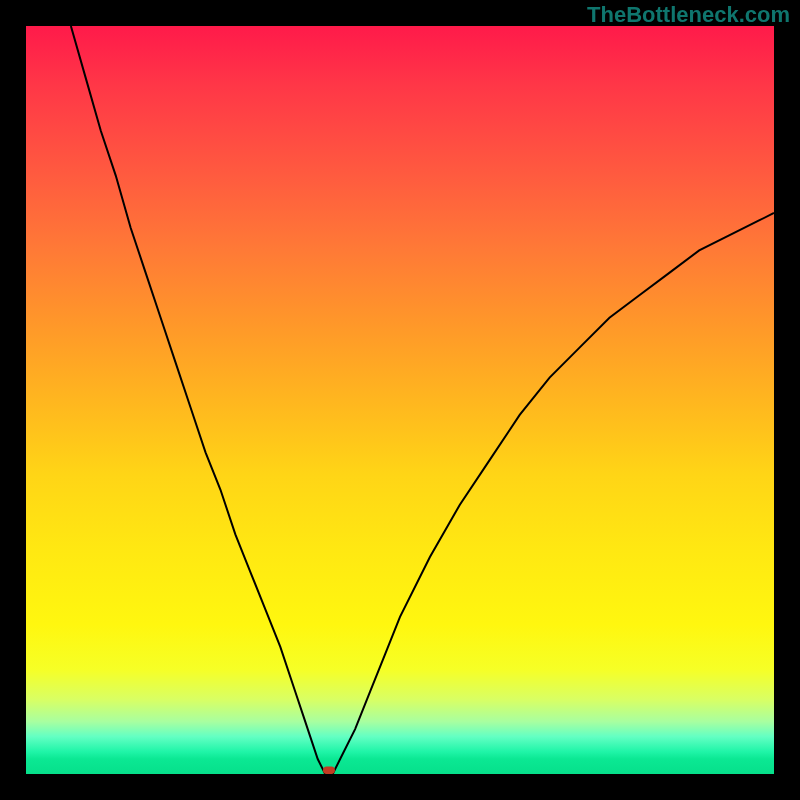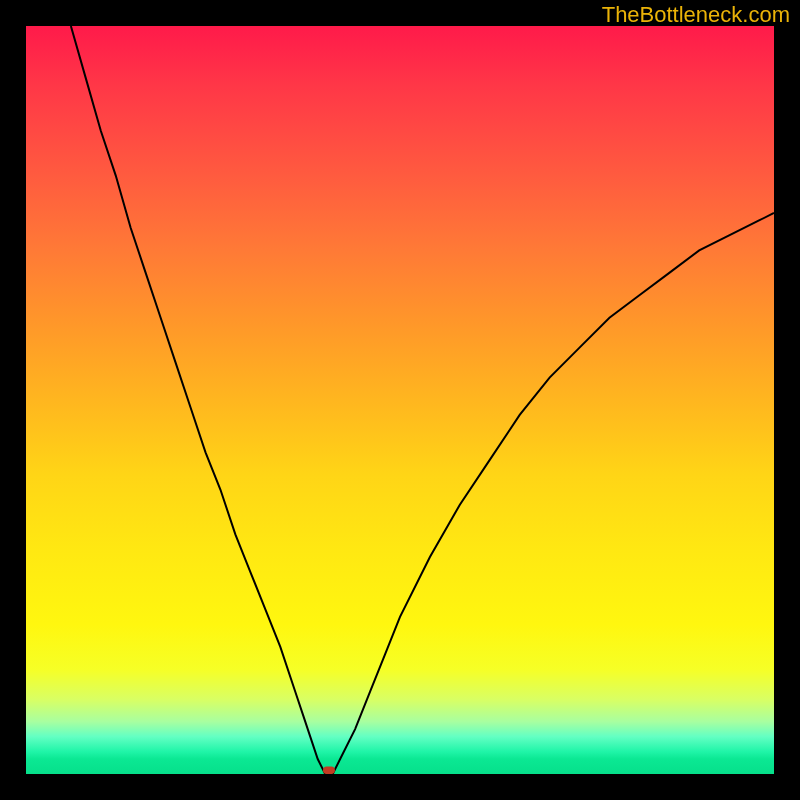--- a/index.html
+++ b/index.html
@@ -14,23 +14,23 @@
   .outer {
     position: relative;
     width: 800px;
     height: 800px;
     background: #000;
   }
   .watermark {
     position: absolute;
     top: 2px;
     right: 10px;
-    color: #eab308;
+    color: #0f766e;
     font-size: 22px;
-    font-weight: 400;
+    font-weight: 700;
     z-index: 10;
     font-family: Arial, sans-serif;
   }
   .plot-area {
     position: absolute;
     left: 26px;
     top: 26px;
     width: 748px;
     height: 748px;
     overflow: hidden;

